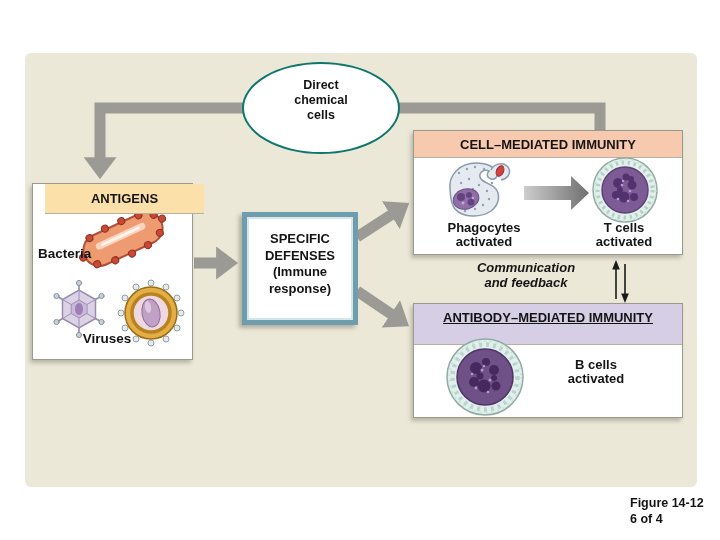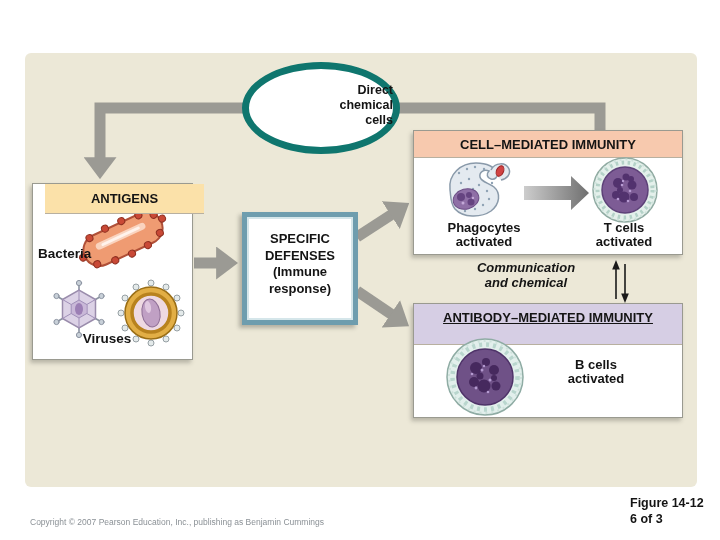--- a/index.html
+++ b/index.html
@@ -8,22 +8,22 @@
   .canvas { position:relative; width:720px; height:540px; background:#fff; overflow:hidden; }
 
   .panel { position:absolute; left:25px; top:53px; width:672px; height:434px;
            background:var(--panel-bg,#ECE8D7); border-radius:6px; }
 
   svg.connectors { position:absolute; left:0; top:0; width:720px; height:540px; z-index:1; }
   .conn-stroke { stroke:var(--arrow-gray,#9B9A94); fill:none; }
   .conn-fill   { fill:var(--arrow-gray,#9B9A94); }
 
   .oval { position:absolute; left:242px; top:62px; width:158px; height:92px; z-index:3;
-          background:#fff; border:7px solid #0f766e; border-radius:50%;
-          text-align:right; font-weight:bold; font-size:12.5px; line-height:15px; padding-top:14px; }
+          background:#fff; border:2px solid #0f766e; border-radius:50%;
+          text-align:center; font-weight:bold; font-size:12.5px; line-height:15px; padding-top:14px; }
 
   .whitebox { position:absolute; background:#fff; border:1px solid #9a9a90; z-index:2;
               box-shadow:-2px 3px 4px rgba(90,90,80,0.35); }
   .boxheader { width:100%; text-align:center; font-weight:bold; font-size:13px;
                border-bottom:1px solid #b8b0a0; }
 
   .antigens-box { left:32px; top:183px; width:161px; height:177px; }
   .antigens-box .boxheader { height:30px; line-height:30px; background:var(--antigens-header-bg,#FBE1A9);margin-left:12px; }
   .antigens-art { position:absolute; left:0; top:30px; width:161px; height:147px; }
   .bacteria-label { position:absolute; left:5px; top:62px; font-weight:bold; font-size:13.5px; }
@@ -246,21 +246,21 @@
       <div>activated</div>
     </div>
     <div class="twoline tcell-label">
       <div>T cells</div>
       <div>activated</div>
     </div>
   </div>
 
   <div class="comm-label">
     <div>Communication</div>
-    <div>and chemical</div>
+    <div>and feedback</div>
   </div>
 
   <div class="whitebox antibody-box">
     <div class="boxheader">ANTIBODY–MEDIATED IMMUNITY</div>
     <svg class="cell-art-bcell" viewBox="0 0 82 82" xmlns="http://www.w3.org/2000/svg">
       <circle cx="41" cy="41" r="38" fill="#E2EFEC" stroke="#8FACA4" stroke-width="1.5"></circle>
       <circle cx="41" cy="41" r="36" fill="none" stroke="#CFE2DC" stroke-width="2" stroke-dasharray="2 4"></circle>
       <circle cx="41" cy="41" r="32.5" fill="none" stroke="#B9D6CE" stroke-width="4.5" stroke-dasharray="3 4"></circle>
       <circle cx="41" cy="41" r="28" fill="#6F5187" stroke="#4E3268" stroke-width="1.5"></circle>
       <g fill="#46295E">
@@ -281,19 +281,18 @@
           <circle cx="40" cy="30" r="1.2"></circle>
           <circle cx="28" cy="38" r="1.3"></circle>
       </g>
     </svg>
     <div class="twoline bcell-label">
       <div>B cells</div>
       <div>activated</div>
     </div>
   </div>
 
-  <div class="copyright">Copyright © 2007 Pearson Education, Inc., publishing as Benjamin Cummings</div>
   <div class="figure-label">
     <div>Figure 14-12</div>
-    <div>6 of 3</div>
+    <div>6 of 4</div>
   </div>
 
 </div>
 
 </body></html>

